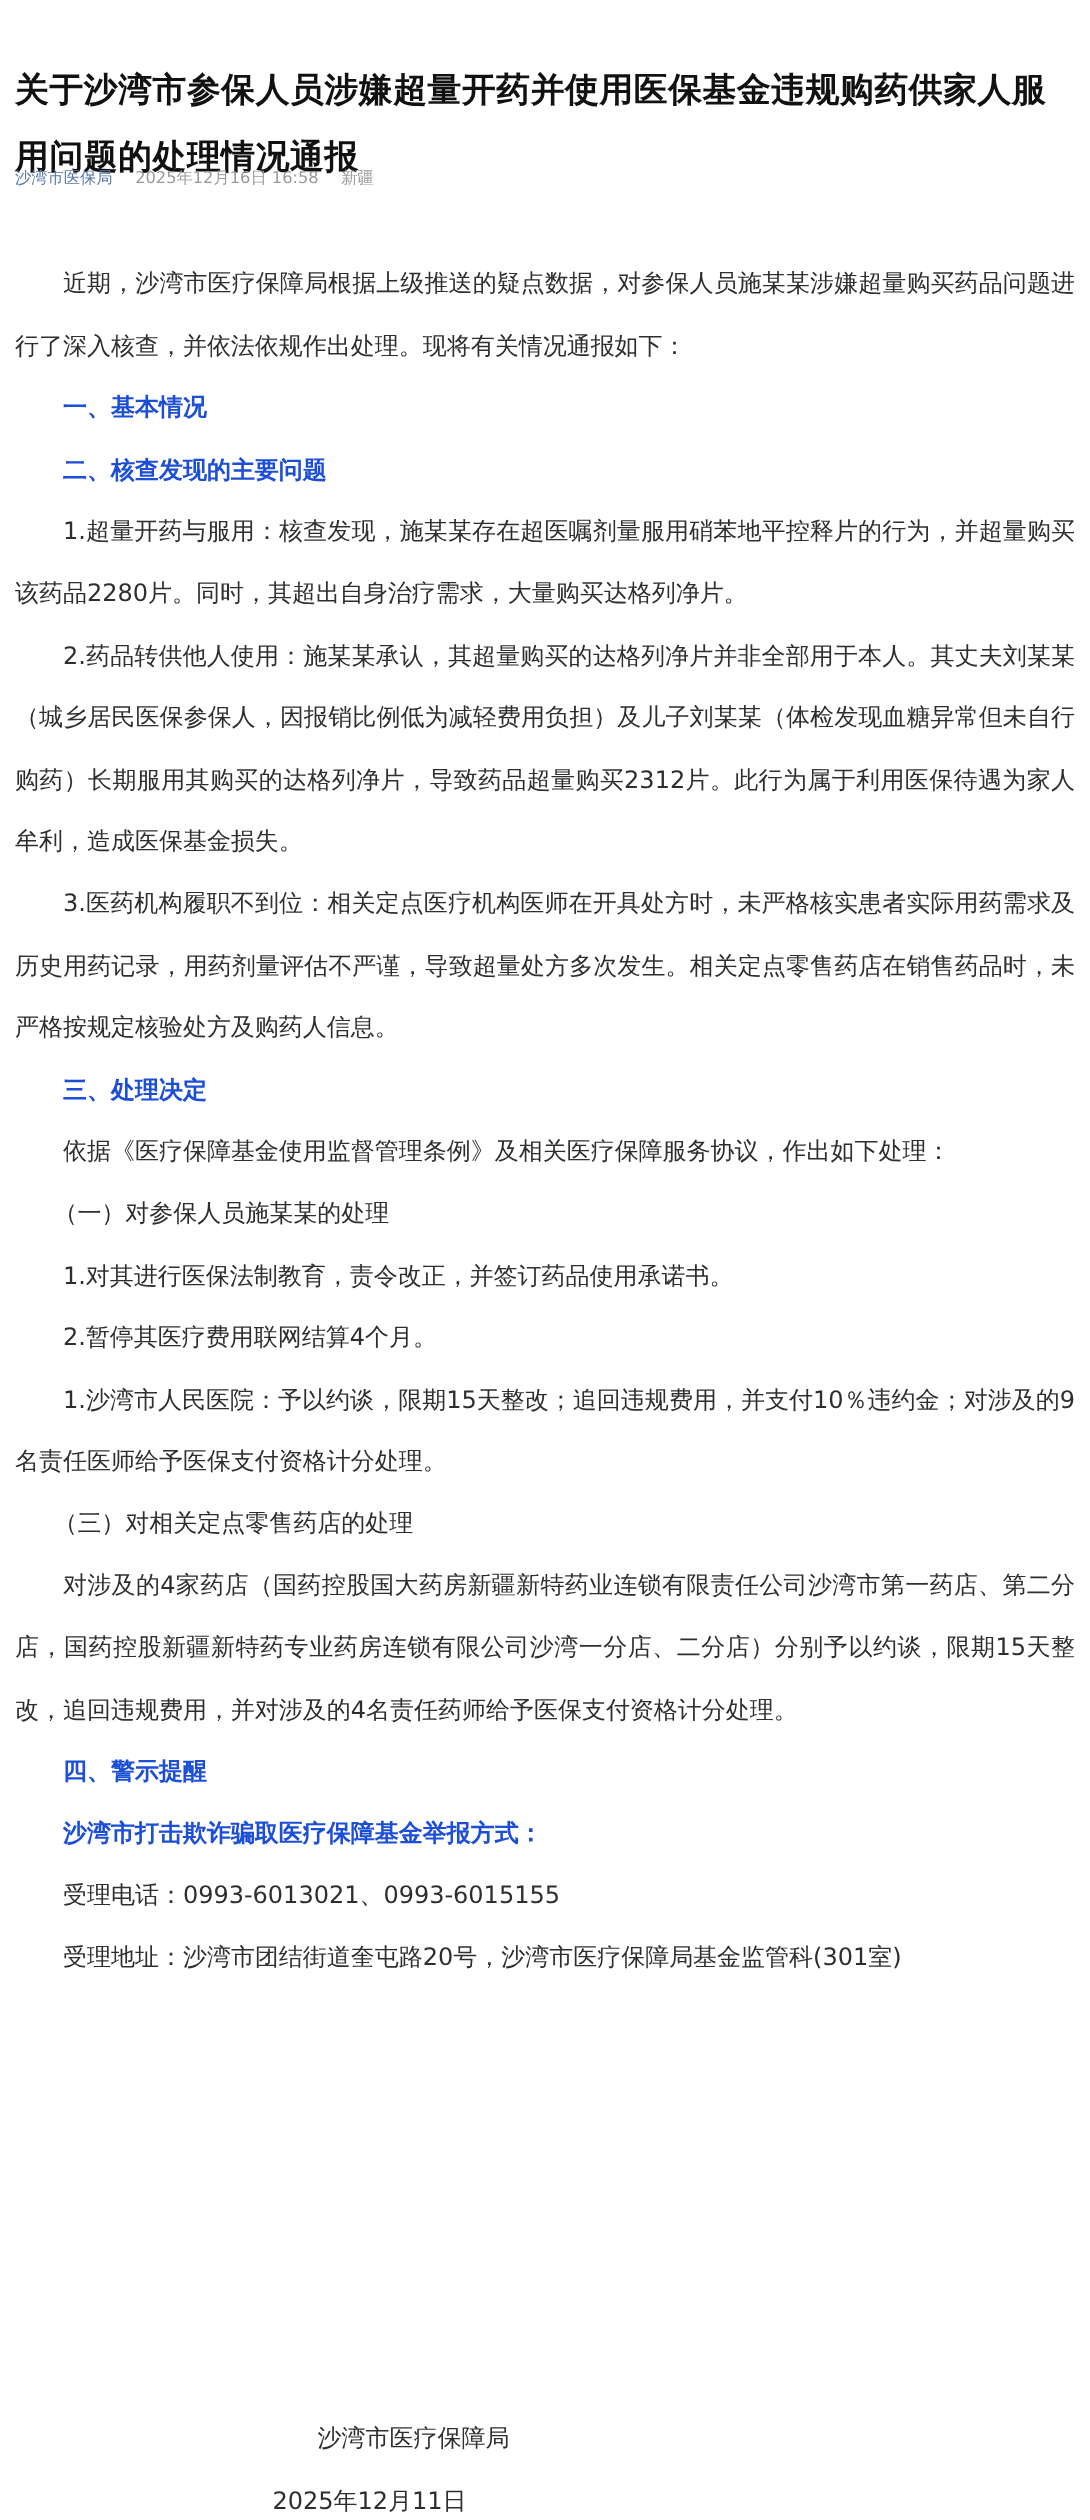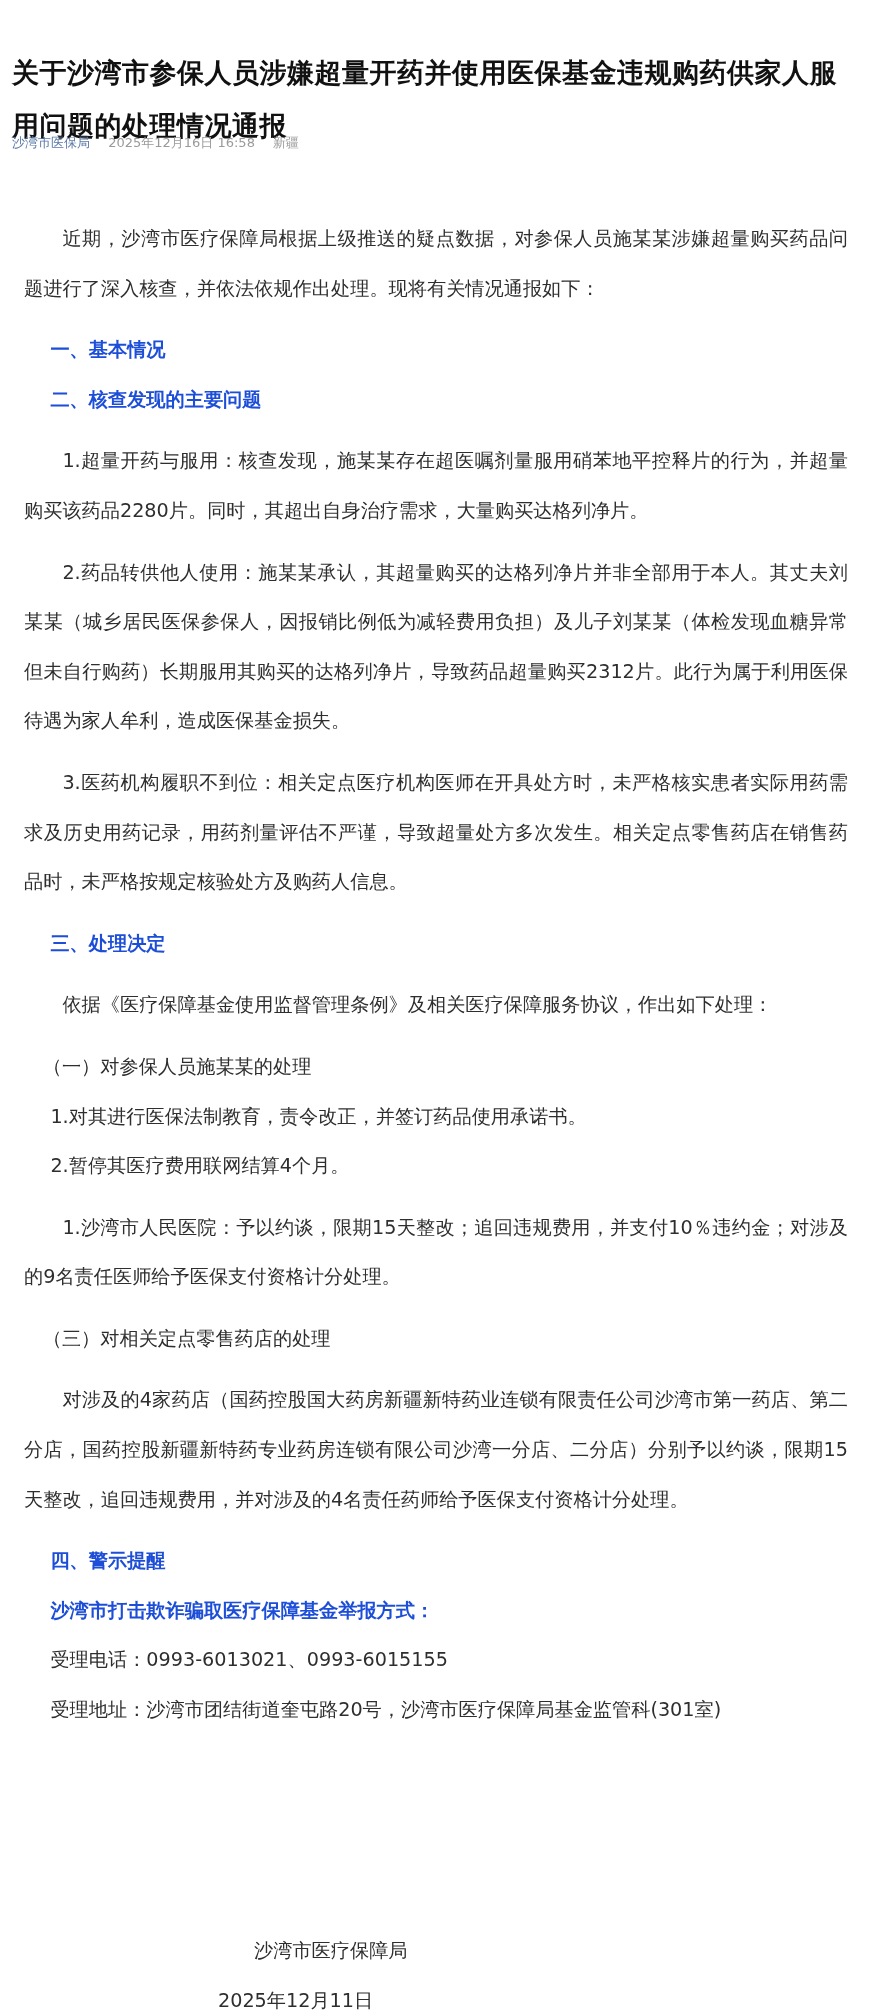--- a/index.html
+++ b/index.html
@@ -5,21 +5,21 @@
   html, body { margin: 0; padding: 0; background: #ffffff; }
   body { width: 872px; height: 2016px; overflow: hidden; position: relative;
          font-family: "DejaVu Sans", "Liberation Sans", sans-serif; color: #2b2b2b; }
   .page { position: absolute; left: 0; top: 16px; width: 872px; height: 1528px; }
   .title { position: absolute; left: 12px; top: 12px; width: 850px;
            font-size: 27px; font-weight: bold; line-height: 53px; color: #111; letter-spacing: 0.5px; }
   .meta { position: absolute; left: 12px; top: 112px; font-size: 13px; line-height: 30px; color: #9a9a9a; white-space: nowrap; }
   .meta .src { color: #5a7aa8; margin-right: 14px; }
   .meta .date { margin-right: 14px; }
   .body { position: absolute; left: 12px; top: 186px; width: 848px; font-size: 19.2px; line-height: 49.6px; color: #2e2e2e; }
-  .p { margin: 12px; text-indent: 2em; text-align: justify; }
+  .p { margin: 0; text-indent: 2em; text-align: justify; }
   .h { margin: 0; text-indent: 2em; font-weight: bold; color: #1d4ed8; }
   .sub { margin: 0; padding-left: 1.6em; }
   .item { margin: 0; padding-left: 2em; }
   .sign { position: absolute; font-size: 19.2px; color: #2e2e2e; white-space: nowrap; }
   .sign-org { left: 254px; top: 1922px; }
   .sign-date { left: 218px; top: 1972px; }
 </style>
 </head>
 <body>
 

